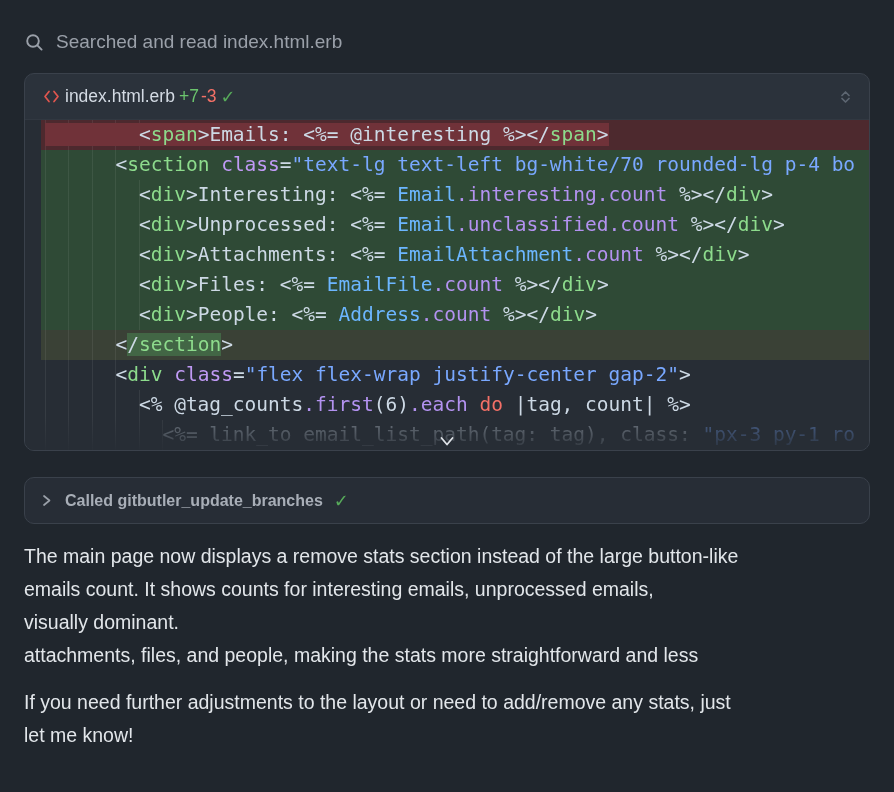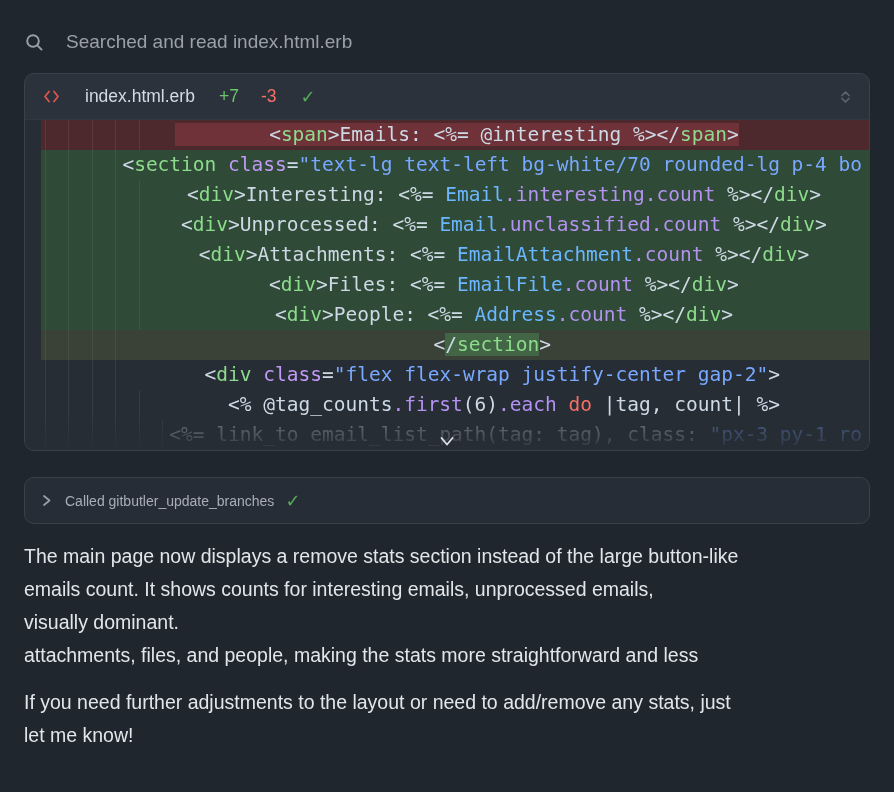--- a/index.html
+++ b/index.html
@@ -6,34 +6,34 @@
   html, body { margin: 0; padding: 0; }
   body {
     width: 894px; height: 792px;
     background: var(--bg, #20262d);
     font-family: "Liberation Sans", sans-serif;
     overflow: hidden;
   }
   .wrap { padding: 0 24px; }
 
   
-  .status-row { display: flex; align-items: center; gap: 21px; padding-top: 31px; }
+  .status-row { display: flex; align-items: center; gap: 11px; padding-top: 31px; }
   .status-label { color: var(--muted-text); font-size: 19px; }
 
   
   .card {
     margin-top: 20px;
     border: 1px solid var(--card-border);
     border-radius: 10px;
     background: var(--card-bg);
     overflow: hidden;
   }
   .card-header {
     position: relative;
-    display: flex; align-items: center; gap: 24px;
+    display: flex; align-items: center; gap: 4px;
     height: 46px; padding: 0 17px;
     border-bottom: 1px solid rgba(255,255,255,0.03);
   }
   .filename { color: #d3dae3; font-size: 17.5px; }
   .adds { color: var(--add-green); font-size: 17.5px; }
   .dels { color: var(--del-red); font-size: 17.5px; margin-left: -2px; }
   .check { color: var(--check-green); font-size: 18px; line-height: 1; }
   .unfold-btn { position: absolute; right: 14px; top: 50%; transform: translateY(-50%);
     background: none; border: none; padding: 2px; cursor: pointer; display: flex; }
 
@@ -44,21 +44,21 @@
     font-family: "DejaVu Sans Mono", monospace;
     font-size: 19.5px; line-height: 30px;
   }
   .code-row { position: relative; height: 30px; margin-left: 16px; white-space: pre; color: var(--code-plain); }
   .code-row.removed  { background: var(--row-removed); }
   .code-row.added    { background: var(--row-added); }
   .code-row.modified { background: var(--row-modified); }
   .code-row.faded .code-text { opacity: 0.45; }
   .guides { position: absolute; left: 4px; top: 0; bottom: 0; z-index: 0;
     background: repeating-linear-gradient(to right, rgba(255,255,255,0.07) 0 1px, transparent 1px 23.48px); }
-  .code-text { position: relative; z-index: 1; padding-left: 4px; text-align: center; }
+  .code-text { position: relative; z-index: 1; padding-left: 4px; }
   .code-row.removed .patch  { background: var(--patch-removed); }
   .code-row.added .patch, .code-row.modified .patch { background: var(--patch-added); }
   .tk-pl { color: var(--code-plain); }
   .tk-tag { color: var(--tag-green); }
   .tk-kw { color: var(--kw-red); }
   .tk-cn { color: var(--const-blue); }
   .tk-me { color: var(--method-purple); }
   .tk-at { color: var(--attr-purple); }
   .tk-st { color: var(--string-blue); }
   .code-body::after { content: ""; position: absolute; left: 0; right: 0; bottom: 0; height: 34px;
@@ -69,21 +69,21 @@
   
   .tool-card {
     margin-top: 26px;
     display: flex; align-items: center; gap: 11px;
     height: 47px; padding: 0 14px;
     border: 1px solid var(--card-border);
     border-radius: 10px;
     background: var(--tool-card-bg);
     cursor: pointer;
   }
-  .tool-label { color: var(--muted-text2); font-size: 14px; }
+  .tool-label { color: var(--muted-text2); font-size: 16px; font-weight: bold; }
 
   
   .message { margin-top: 16px; color: var(--body-text); font-size: 19.5px; line-height: 33px; }
   .para + .para { margin-top: 14px; }
   .para .line { white-space: nowrap; }
 </style>
 </head>
 <body>
 
 <div class="wrap">

